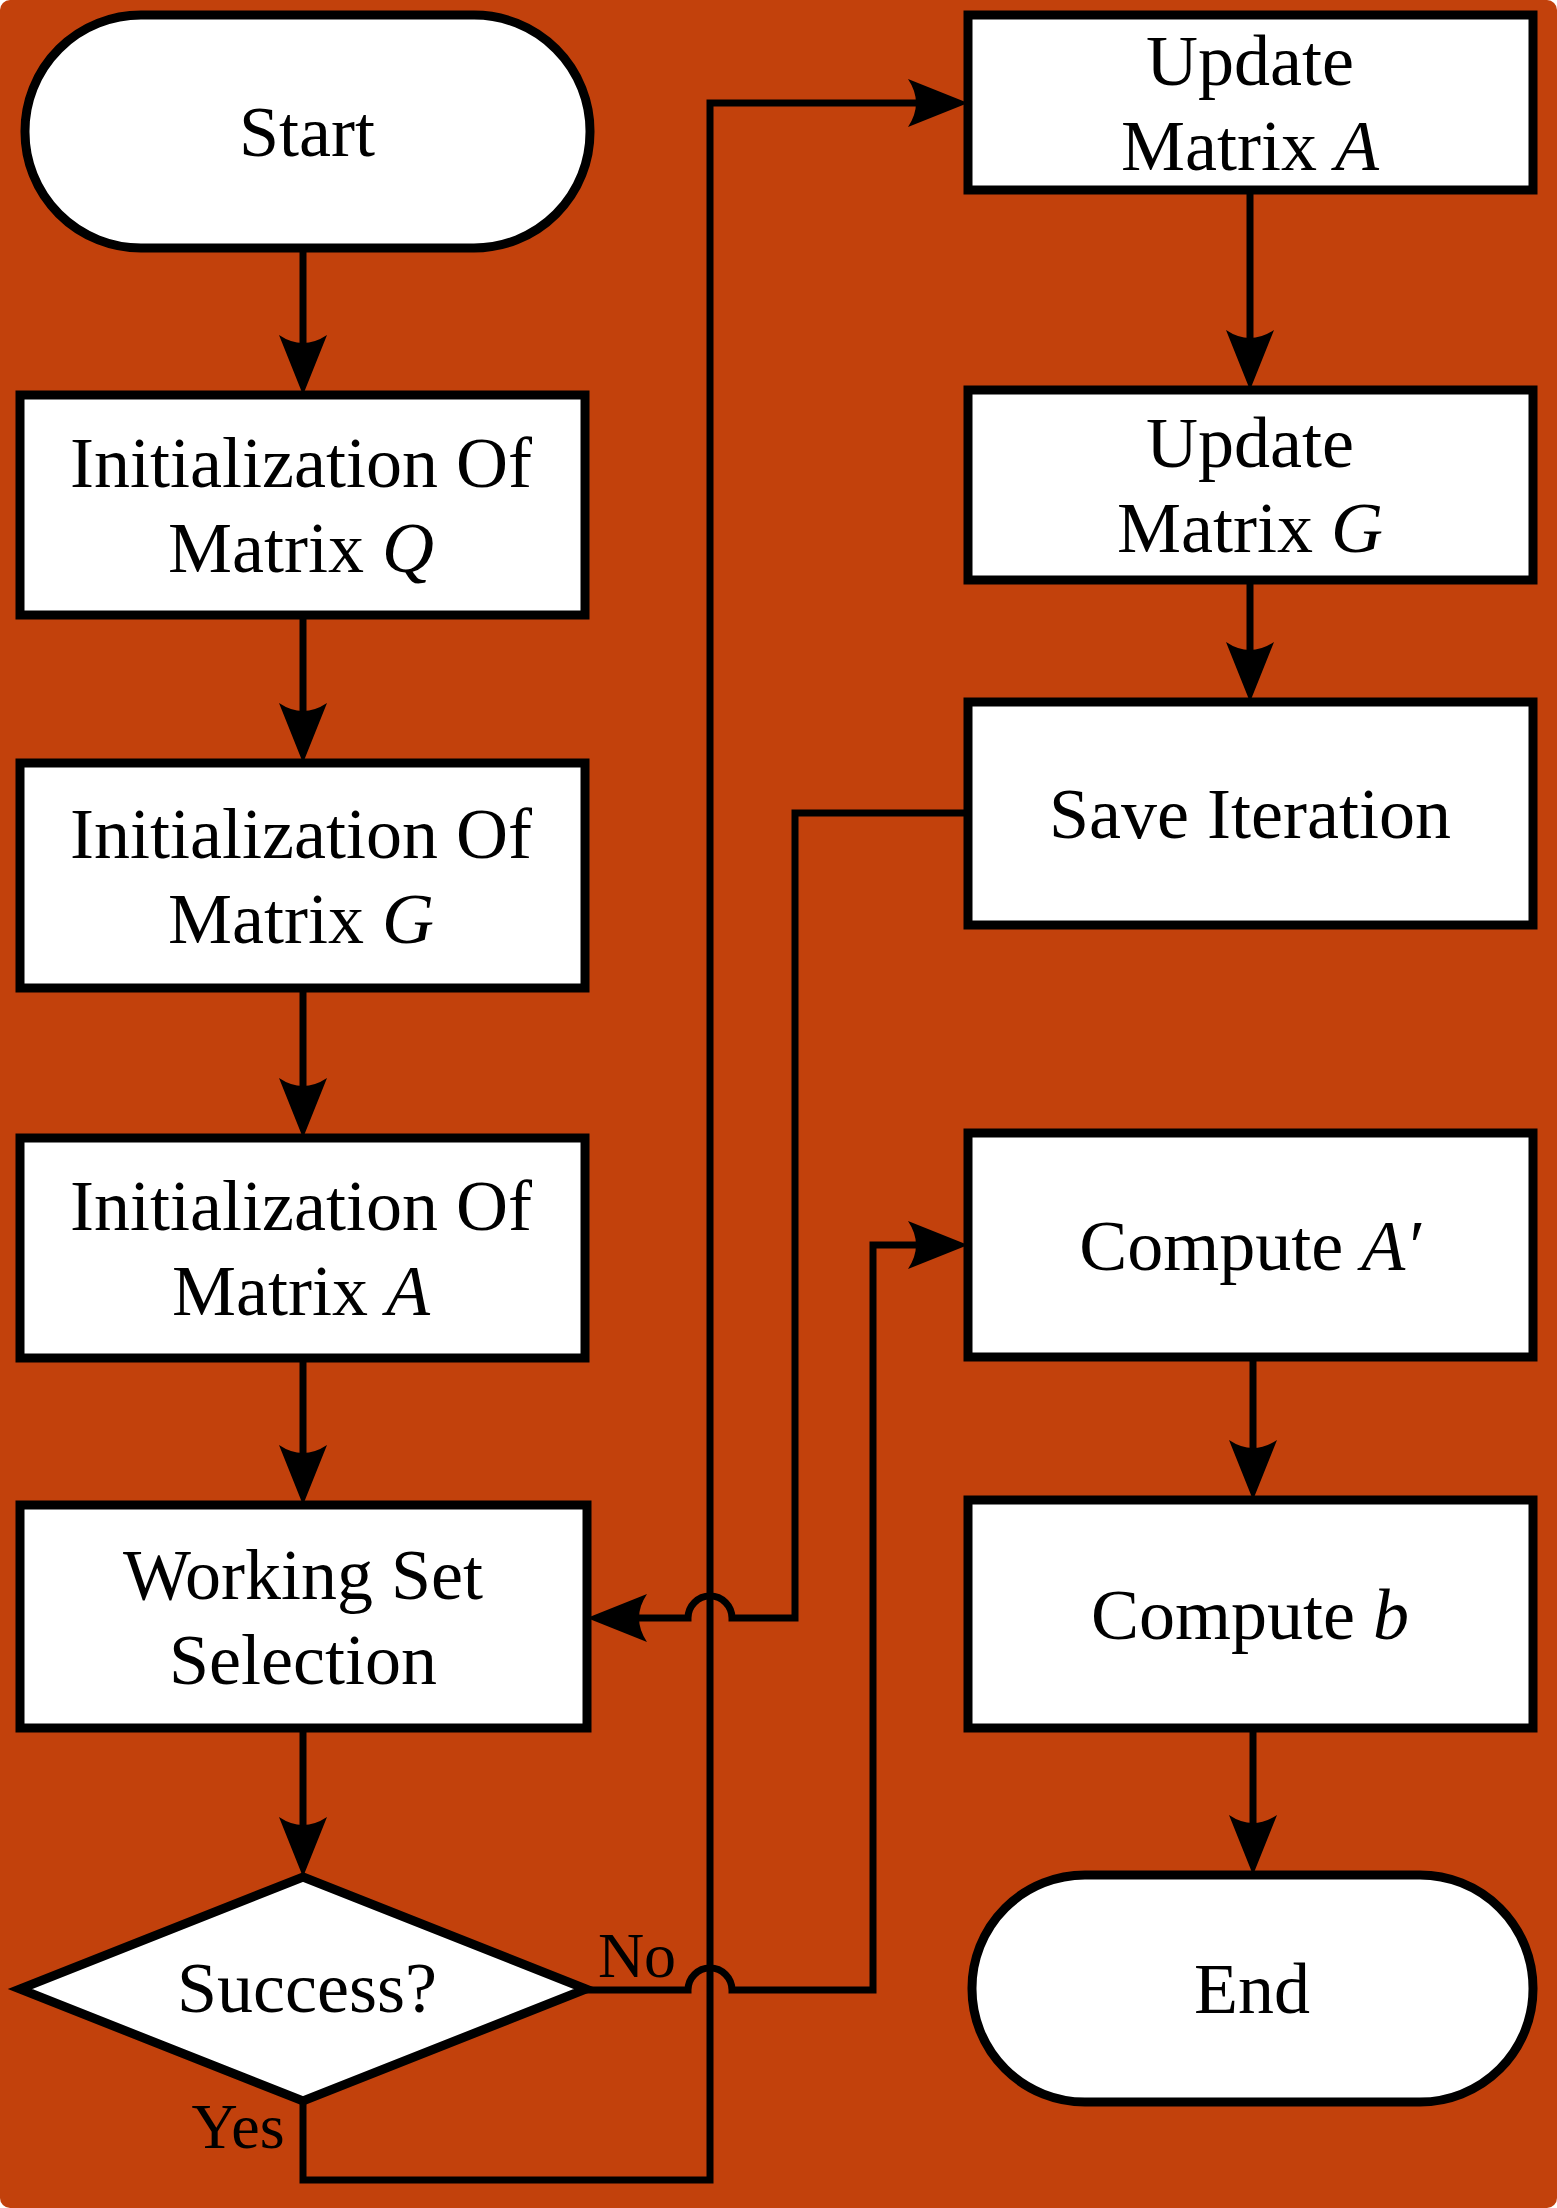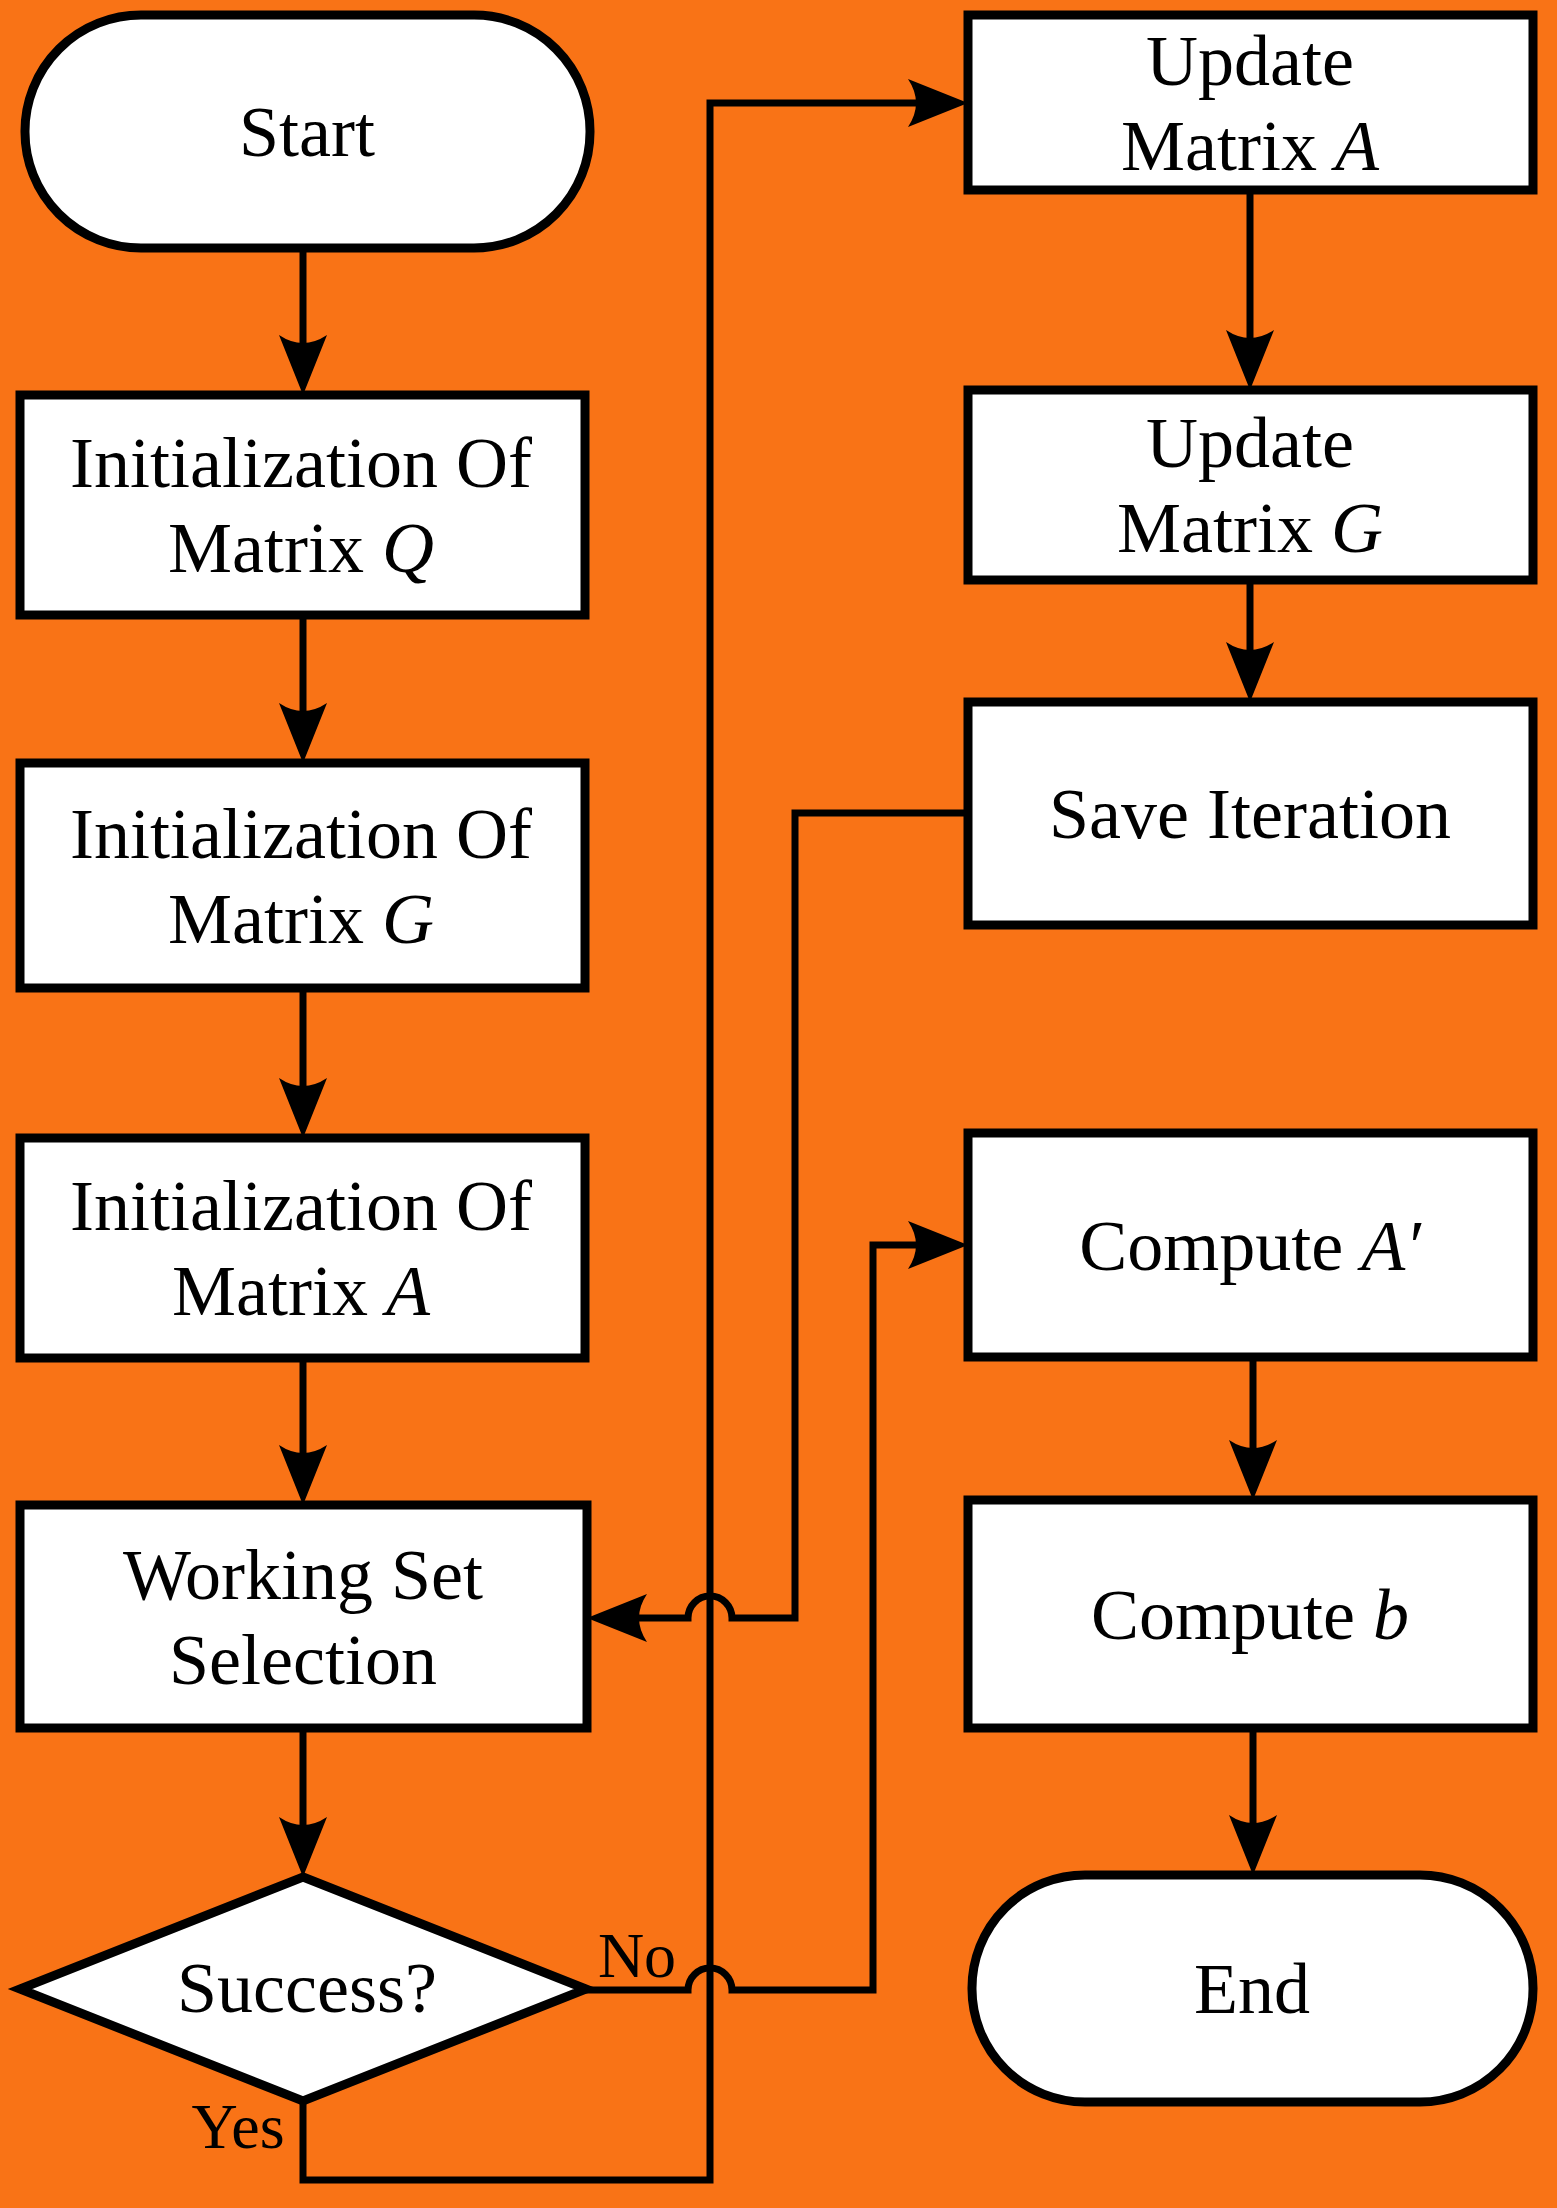--- a/index.html
+++ b/index.html
@@ -4,22 +4,23 @@
 <style>
   html, body {
     margin: 0;
     padding: 0;
     background: #ffffff;
   }
   .canvas {
     position: relative;
     width: 1557px;
     height: 2208px;
-    background: #f97316;
+    background: #c2410c;
     overflow: hidden;
+    border-radius: 10px;
   }
   svg {
     display: block;
     width: 1557px;
     height: 2208px;
   }
   .shape {
     fill: #ffffff;
     stroke: #000000;
     stroke-width: 9;

